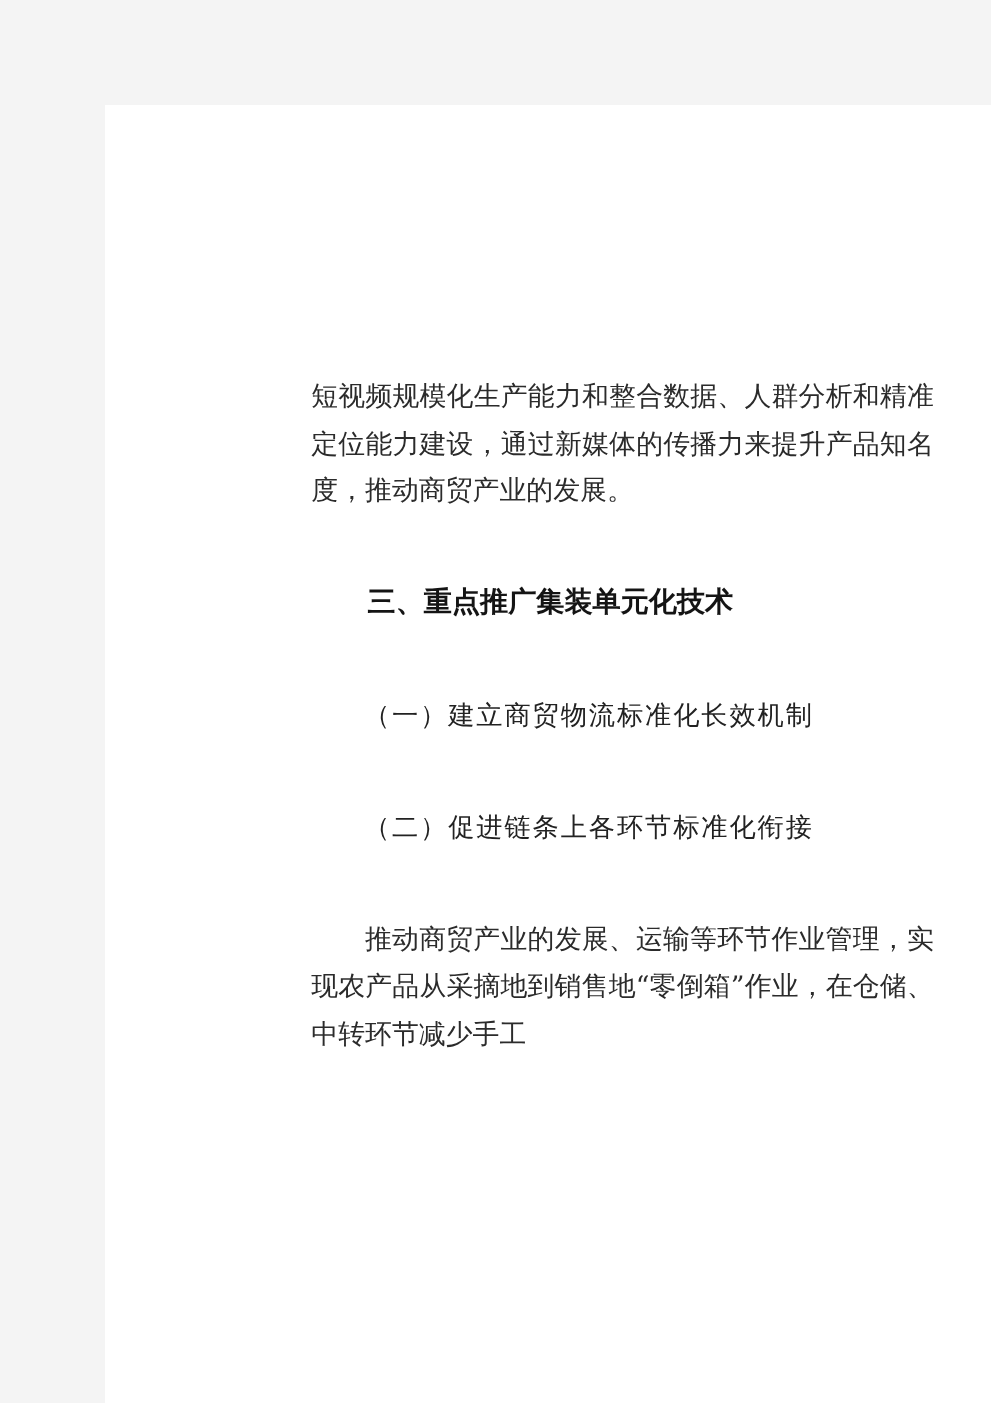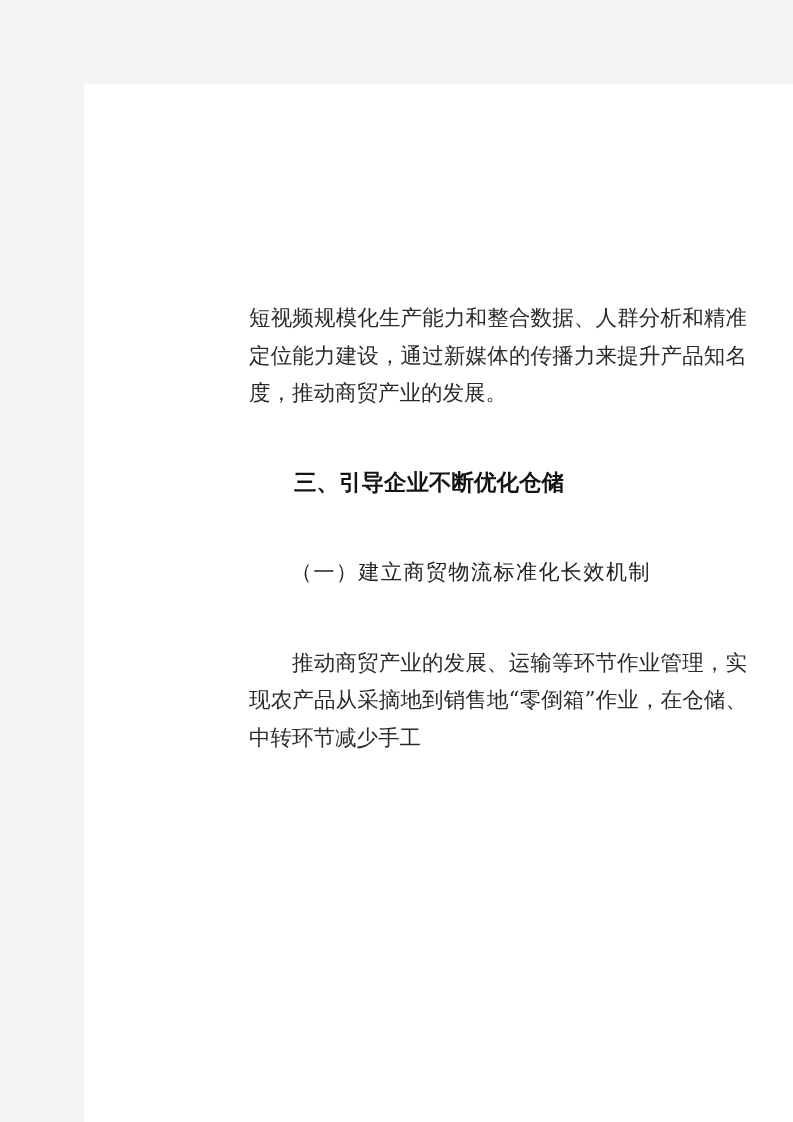--- a/index.html
+++ b/index.html
@@ -69,25 +69,26 @@
   }
 </style>
 </head>
 <body>
 
 <div class="page">
 
   <div class="content">
     <p class="para para--no-indent">短视频规模化生产能力和整合数据、人群分析和精准定位能力建设，通过新媒体的传播力来提升产品知名度，推动商贸产业的发展。</p>
 
-    <h2 class="heading-1">三、引导企业不断优化仓储</h2>
+    <h2 class="heading-1">三、重点推广集装单元化技术</h2>
 
     <h3 class="heading-2">（一）建立商贸物流标准化长效机制</h3>
 
 
+    <h3 class="heading-2">（二）促进链条上各环节标准化衔接</h3>
 
 
 
     <p class="para">推动商贸产业的发展、运输等环节作业管理，实现农产品从采摘地到销售地“零倒箱”作业，在仓储、中转环节减少手工</p>
   </div>
 
   <div class="page-number">— 84 —</div>
 
 </div>
 

